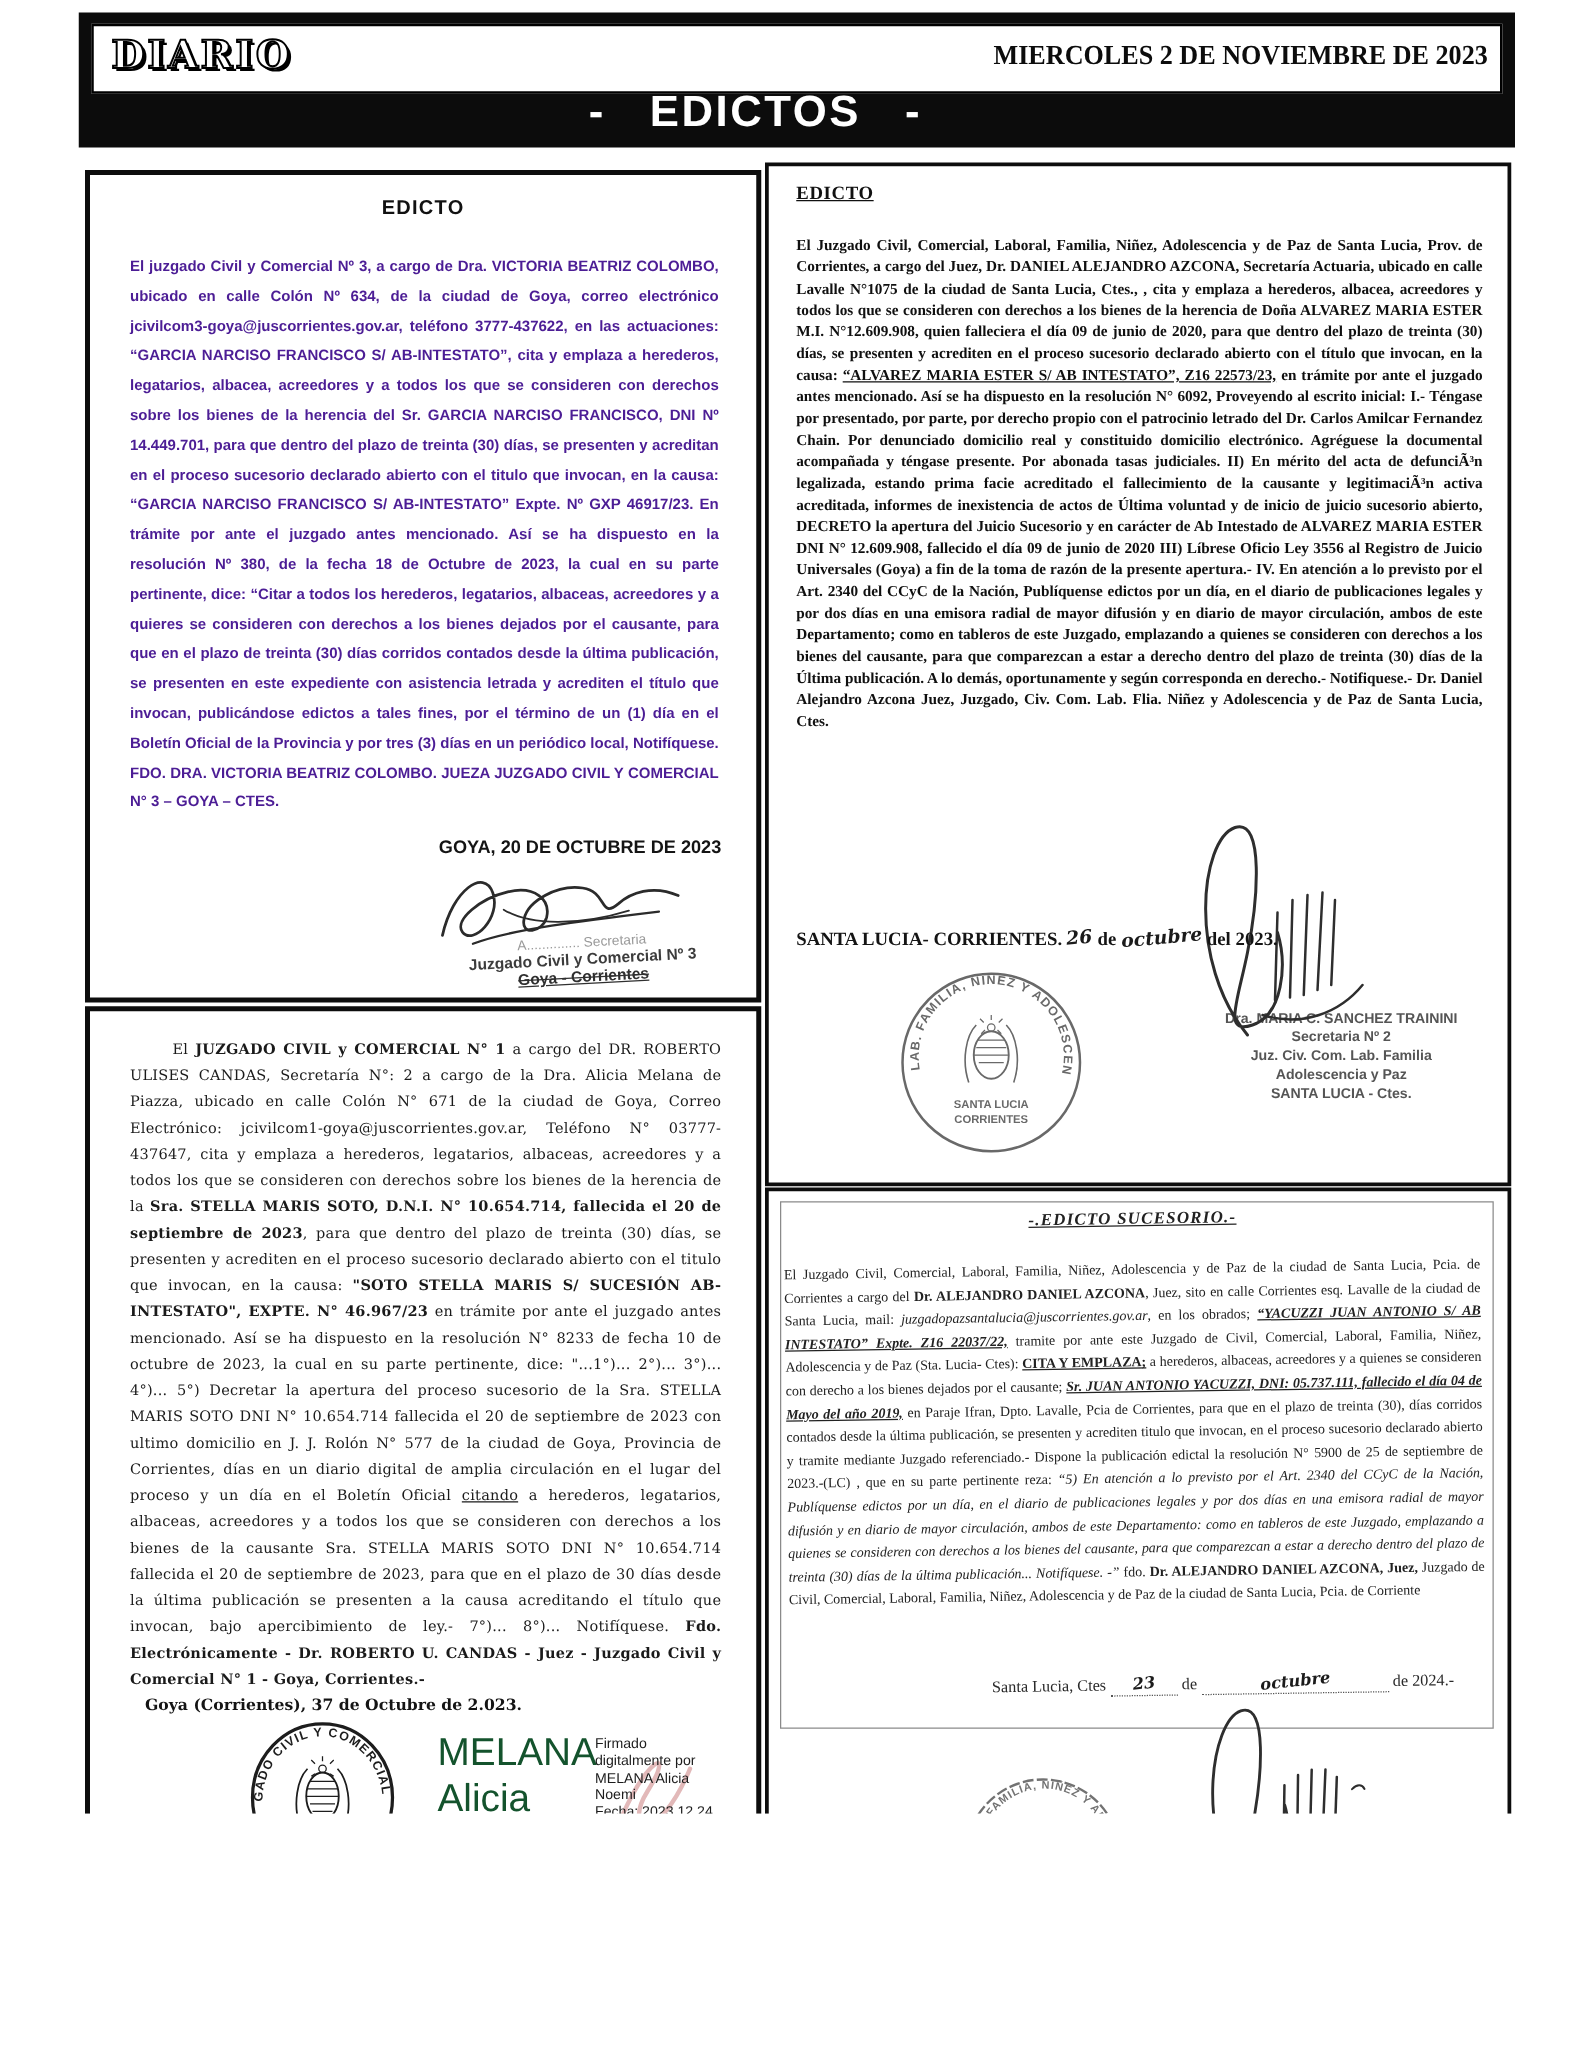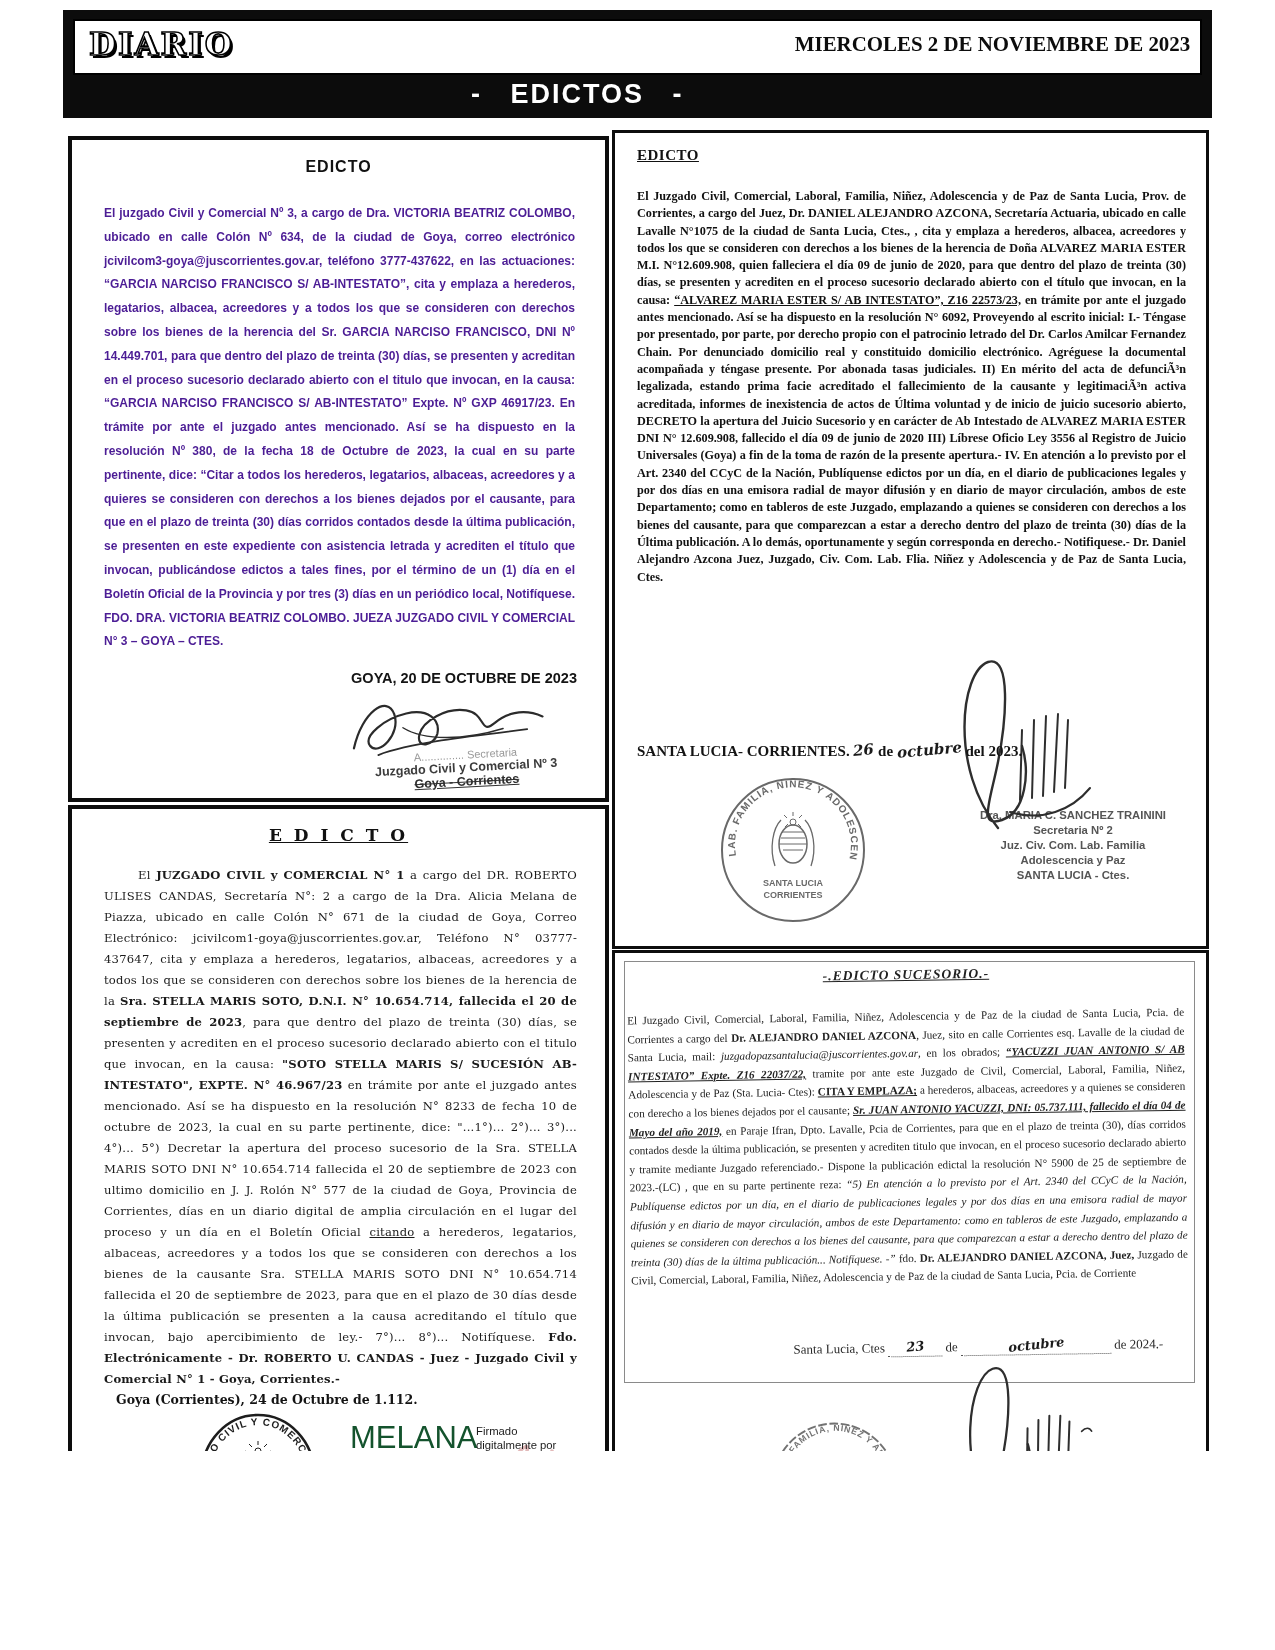--- a/index.html
+++ b/index.html
@@ -11,21 +11,21 @@
   .brand-top{position:absolute;left:26px;top:16px;z-index:3;
              font-family:"DejaVu Serif",serif;font-weight:700;font-size:31px;letter-spacing:2px;
              color:#fff;-webkit-text-stroke:1.6px #000;text-shadow:2.5px 2.5px 0 #000;}
   .brand-main{position:absolute;left:22px;top:44px;z-index:3;white-space:nowrap;
               font-family:"DejaVu Serif",serif;font-weight:700;font-size:53px;letter-spacing:3px;
               color:#fff;-webkit-text-stroke:2px #000;text-shadow:4px 4px 0 #000;}
   .mast-date{position:absolute;right:22px;top:21px;z-index:3;
              font-family:"Liberation Serif",serif;font-weight:700;font-size:22px;color:#0c0c0c;
              transform:scaleX(.95);transform-origin:right;}
   .mast-section{position:absolute;left:408px;bottom:8px;z-index:3;white-space:pre;
-                font-family:"Liberation Sans",sans-serif;font-weight:700;font-size:27px;
+                font-family:"Liberation Sans",sans-serif;font-weight:700;font-size:35px;
                 letter-spacing:2px;color:#fff;}
   
   .box{position:absolute;background:#fff;overflow:hidden;}
   .box1{left:68px;top:136px;width:533px;height:658px;border:4px solid #0d0d0d;}
   .box2{left:68px;top:805px;width:533px;height:737px;border:4px solid #0d0d0d;}
   .box3{left:612px;top:130px;width:591px;height:813px;border:3px solid #0d0d0d;}
   .box4{left:612px;top:950px;width:591px;height:627px;border:3px solid #0d0d0d;}
   .box4-liner{position:absolute;left:9px;top:8px;right:11px;height:420px;border:1px solid #8a8a8a;}
   .b,.bold{font-weight:700;} .u{text-decoration:underline;} .i{font-style:italic;}
   
@@ -162,23 +162,22 @@
       </svg>
       <div class="sec2"><span class="first">Dra. MARIA C. SANCHEZ TRAININI
 Secretaria Nº 2
 Juz. Civ. Com. Lab. Familia
 Adolescencia y Paz
 SANTA LUCIA - Ctes.</span></div>
     </div>
   </section>
 
   <section class="box box2">
-    <h2 class="t3">E D I C T O</h2>
     <p class="b3"><span class="ind"></span><span><span>El </span><span class="b">JUZGADO CIVIL y COMERCIAL N° 1</span><span> a cargo del DR. ROBERTO ULISES CANDAS, Secretaría N°: 2 a cargo de la Dra. Alicia Melana de Piazza, ubicado en calle Colón N° 671 de la ciudad de Goya, Correo Electrónico: jcivilcom1-goya@juscorrientes.gov.ar, Teléfono N° 03777-437647, cita y emplaza a herederos, legatarios, albaceas, acreedores y a todos los que se consideren con derechos sobre los bienes de la herencia de la </span><span class="b">Sra. STELLA MARIS SOTO, D.N.I. N° 10.654.714, fallecida el 20 de septiembre de 2023</span><span>, para que dentro del plazo de treinta (30) días, se presenten y acrediten en el proceso sucesorio declarado abierto con el titulo que invocan, en la causa: </span><span class="b">"SOTO STELLA MARIS S/ SUCESIÓN AB-INTESTATO", EXPTE. N° 46.967/23</span><span> en trámite por ante el juzgado antes mencionado. Así se ha dispuesto en la resolución N° 8233 de fecha 10 de octubre de 2023, la cual en su parte pertinente, dice: "...1°)... 2°)... 3°)... 4°)... 5°) Decretar la apertura del proceso sucesorio de la Sra. STELLA MARIS SOTO DNI N° 10.654.714 fallecida el 20 de septiembre de 2023 con ultimo domicilio en J. J. Rolón N° 577 de la ciudad de Goya, Provincia de Corrientes, días en un diario digital de amplia circulación en el lugar del proceso y un día en el Boletín Oficial </span><span class="u">citando</span><span> a herederos, legatarios, albaceas, acreedores y a todos los que se consideren con derechos a los bienes de la causante Sra. STELLA MARIS SOTO DNI N° 10.654.714 fallecida el 20 de septiembre de 2023, para que en el plazo de 30 días desde la última publicación se presenten a la causa acreditando el título que invocan, bajo apercibimiento de ley.- 7°)... 8°)... Notifíquese. </span><span class="b">Fdo. Electrónicamente - Dr. ROBERTO U. CANDAS - Juez - Juzgado Civil y Comercial N° 1 - Goya, Corrientes.-</span></span></p>
-    <div class="close3">Goya (Corrientes), 24 de Octubre de 1.112.</div>
+    <div class="close3">Goya (Corrientes), 37 de Octubre de 2.023.</div>
     <div class="row3">
       <svg class="oval3" width="120" height="126" viewBox="0 0 120 126">
         <defs>
             <path id="ring3" d="M 12,66 A 48,52 0 1 1 108,66"></path>
           </defs>
         <g fill="none" stroke="#1d1d1d">
           <ellipse cx="60" cy="63" rx="56" ry="59" stroke-width="2.6"></ellipse>
           <ellipse cx="60" cy="62" rx="13" ry="19" stroke-width="1.5"></ellipse>
           <path d="M47,62 L73,62 M50,50 L70,50 M48,56 L72,56 M50,68 L70,68 M52,74 L68,74" stroke-width="1"></path>
           <circle cx="60" cy="40" r="3" stroke-width="1"></circle>

